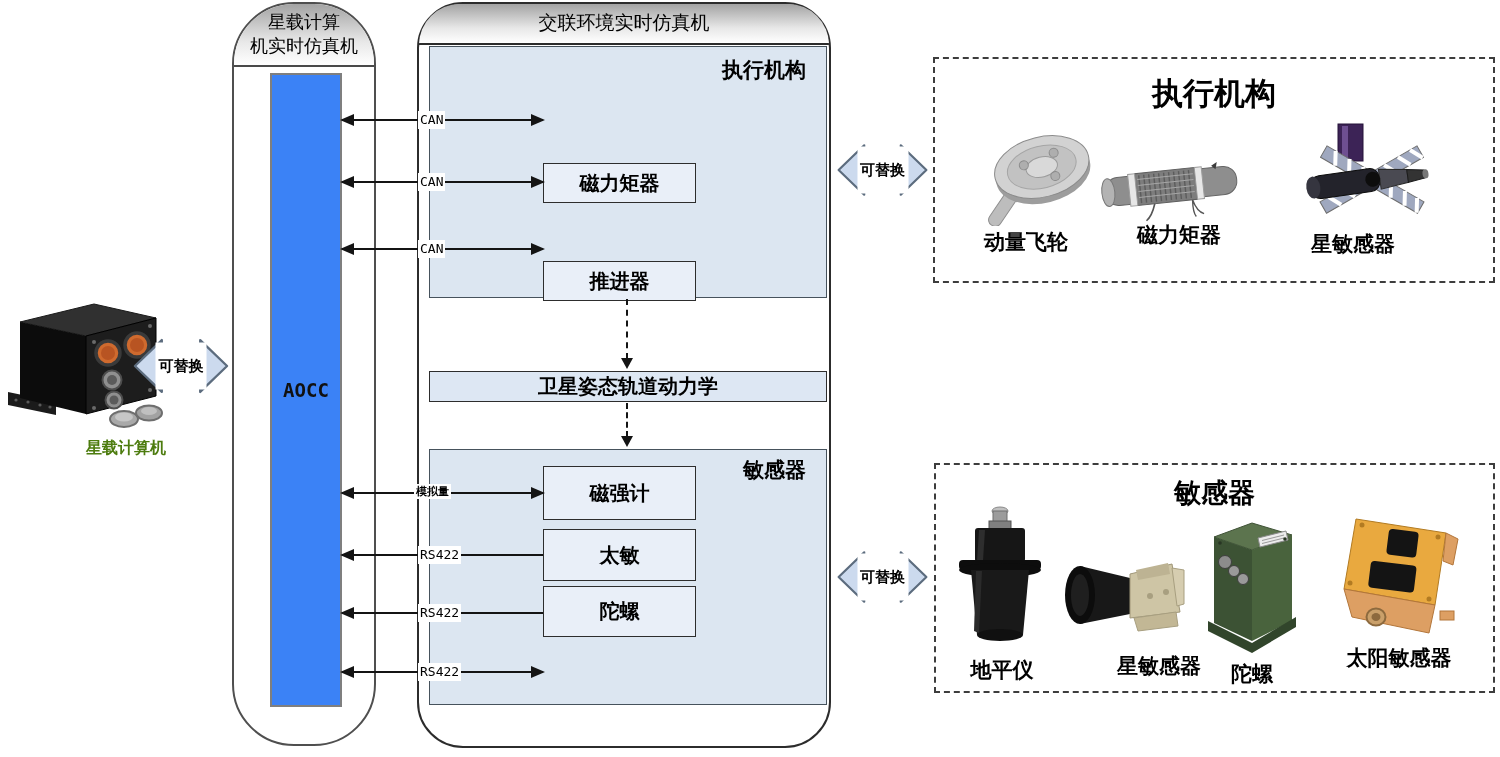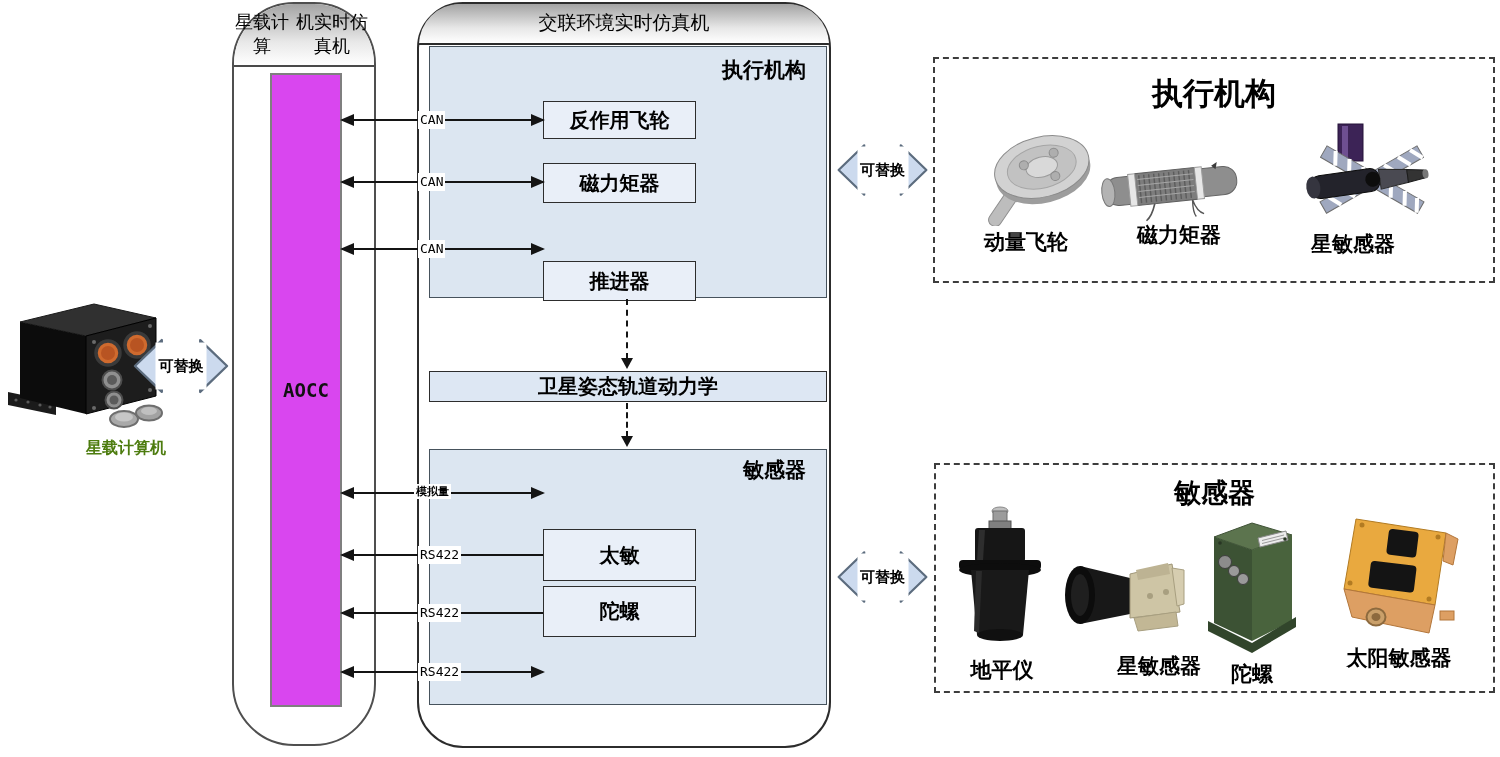--- a/index.html
+++ b/index.html
@@ -5,35 +5,35 @@
   html,body{margin:0;padding:0;background:#fff;}
   #canvas{position:relative;width:1500px;height:757px;background:#ffffff;overflow:hidden;
           font-family:"Liberation Sans",sans-serif;color:#111;}
   .abs{position:absolute;}
 
   
   .simbox{position:absolute;background:#fff;border:2px solid #4a4a4a;box-sizing:border-box;}
   .simbox .cap{position:absolute;left:0;right:0;top:0;
                background:linear-gradient(#a3a3a3,#e8e8e8 62%,#ffffff 100%);
                border-bottom:2px solid #4a4a4a;
-               display:flex;align-items:center;justify-content:center;
+               display:flex;flex-direction:column;align-items:center;justify-content:center;
                text-align:center;}
   .cap .t{font-size:18px;line-height:1.3;color:#000;}
 
   
   .section{position:absolute;background:#dce6f1;border:1.5px solid #46525c;box-sizing:border-box;}
   .sec-label{position:absolute;top:9px;right:20px;font-size:21px;font-weight:bold;color:#000;}
 
   
   .nbox{position:absolute;background:#e9eff8;border:1.6px solid #2d2d2d;box-sizing:border-box;
         display:flex;align-items:center;justify-content:center;
         font-size:20px;font-weight:bold;color:#000;}
   .dyn{background:#dde7f3;}
 
-  .aocc{position:absolute;background:#d946ef;border:2px solid #7f7f7f;box-sizing:border-box;
+  .aocc{position:absolute;background:#3b82f6;border:2px solid #7f7f7f;box-sizing:border-box;
         display:flex;align-items:center;justify-content:center;
         font-family:"DejaVu Sans Mono",monospace;font-size:19px;font-weight:bold;}
 
   
   .harrow{position:absolute;height:0;border-top:2px solid #141414;width:201px;z-index:6;}
   .ah{position:absolute;width:0;height:0;border-style:solid;}
   .ah.l{left:-2px;top:-7px;border-width:6px 14px 6px 0;border-color:transparent #141414 transparent transparent;}
   .ah.r{right:-2px;top:-7px;border-width:6px 0 6px 14px;border-color:transparent transparent transparent #141414;}
   .bus{position:absolute;left:76px;top:-10px;background:#fff;padding:0 2px;
        font-family:"DejaVu Sans Mono",monospace;font-size:13px;line-height:1.4;color:#000;}
@@ -106,29 +106,29 @@
 
   <div class="simbox" style="left:417px;top:2px;width:414px;height:746px;border-radius:46px;border-color:#2c2c2c;">
     <div class="cap" style="height:39px;border-radius:44px 44px 0 0;border-bottom-color:#2c2c2c;">
       <span class="t" style="font-size:19px">交联环境实时仿真机</span>
     </div>
   </div>
 
   <div class="section" style="left:429px;top:46px;width:398px;height:252px;">
     <span class="sec-label">执行机构</span>
   </div>
-  <div class="nbox" style="left:543px;top:101px;width:153px;height:38px;">反作用飞轮</div>
   <div class="nbox" style="left:543px;top:163px;width:153px;height:40px;">磁力矩器</div>
   <div class="nbox" style="left:543px;top:229px;width:153px;height:40px;margin-top:32px;">推进器</div>
 
   <div class="nbox dyn" style="left:429px;top:371px;width:398px;height:31px;font-size:20px;">卫星姿态轨道动力学</div>
 
   <div class="section" style="left:429px;top:449px;width:398px;height:256px;">
     <span class="sec-label" style="top:6px">敏感器</span>
   </div>
+  <div class="nbox" style="left:543px;top:466px;width:153px;height:54px;">磁强计</div>
   <div class="nbox" style="left:543px;top:529px;width:153px;height:52px;">太敏</div>
   <div class="nbox" style="left:543px;top:586px;width:153px;height:51px;">陀螺</div>
 
   <div class="harrow" style="left:342px;top:119px;">
     <span class="ah l"></span>
       <span class="ah r"></span>
     <span class="bus">CAN</span>
   </div>
   <div class="harrow" style="left:342px;top:181px;">
     <span class="ah l"></span>

